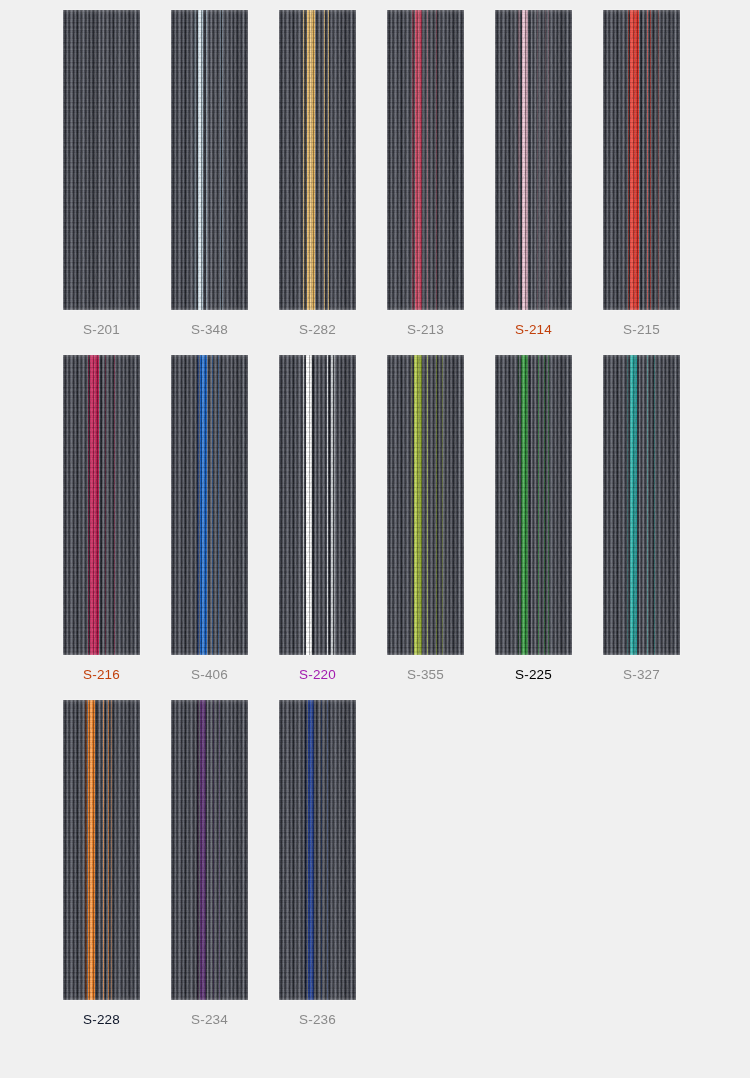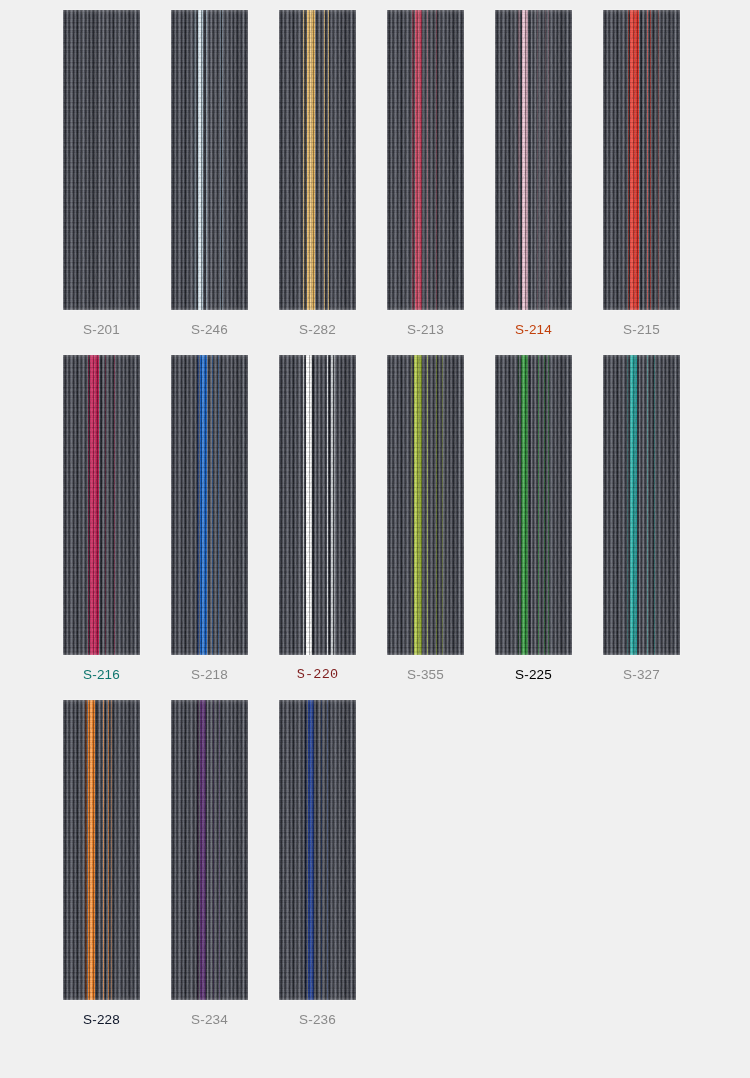--- a/index.html
+++ b/index.html
@@ -183,21 +183,21 @@
             <div class="stripe" style="left: 46%; width: 1.3%; background: rgb(159, 179, 194); opacity: 0.75;"></div>
             <div class="stripe" style="left: 63%; width: 1.2%; background: rgb(126, 147, 164); opacity: 0.6;"></div>
             <div class="stripe" style="left: 66.5%; width: 1%; background: rgb(142, 162, 178); opacity: 0.55;"></div>
           </div>
           <div class="warp"></div>
           <div class="weft"></div>
           <div class="fleck"></div>
           <div class="overlay"></div>
           <div class="edges"></div>
         </div>
-        <div class="tile-label" style="color: rgb(138, 138, 138);">S-246</div>
+        <div class="tile-label" style="color: rgb(138, 138, 138);">S-348</div>
       </div>
       <div class="swatch-cell">
         <div class="tile" style="background: rgb(71, 74, 85); width: 77px; height: 300px;">
           <div class="tonal"></div>
           <div class="stripes">
             <div class="stripe" style="left: 31%; width: 1.5%; background: rgb(202, 162, 90); opacity: 0.85;"></div>
             <div class="stripe" style="left: 34%; width: 1.4%; background: rgb(107, 90, 51); opacity: 0.85;"></div>
             <div class="stripe" style="left: 36.5%; width: 10%; background: rgb(232, 185, 99); opacity: 0.97;"></div>
             <div class="stripe" style="left: 39%; width: 3.2%; background: rgb(243, 209, 142); opacity: 0.9;"></div>
             <div class="stripe" style="left: 47.5%; width: 1.6%; background: rgb(42, 45, 54); opacity: 0.9;"></div>
@@ -285,61 +285,61 @@
             <div class="stripe" style="left: 48.5%; width: 1.8%; background: rgb(42, 45, 54); opacity: 0.9;"></div>
             <div class="stripe" style="left: 55%; width: 1.3%; background: rgb(156, 42, 80); opacity: 0.6;"></div>
             <div class="stripe" style="left: 66%; width: 1.2%; background: rgb(142, 35, 72); opacity: 0.55;"></div>
           </div>
           <div class="warp"></div>
           <div class="weft"></div>
           <div class="fleck"></div>
           <div class="overlay"></div>
           <div class="edges"></div>
         </div>
-        <div class="tile-label" style="color: #0f766e;">S-216</div>
+        <div class="tile-label" style="color: #c2410c;">S-216</div>
       </div>
       <div class="swatch-cell">
         <div class="tile" style="background: rgb(71, 74, 85); width: 77px; height: 300px;">
           <div class="tonal"></div>
           <div class="stripes">
             <div class="stripe" style="left: 34%; width: 2.2%; background: rgb(19, 48, 110); opacity: 0.85;"></div>
             <div class="stripe" style="left: 37.5%; width: 9%; background: rgb(22, 101, 205); opacity: 0.95;"></div>
             <div class="stripe" style="left: 40%; width: 2.6%; background: rgb(63, 138, 230); opacity: 0.9;"></div>
             <div class="stripe" style="left: 47.5%; width: 1.6%; background: rgb(42, 45, 54); opacity: 0.85;"></div>
             <div class="stripe" style="left: 53%; width: 1.4%; background: rgb(42, 108, 194); opacity: 0.6;"></div>
             <div class="stripe" style="left: 61%; width: 1.2%; background: rgb(36, 94, 168); opacity: 0.5;"></div>
           </div>
           <div class="warp"></div>
           <div class="weft"></div>
           <div class="fleck"></div>
           <div class="overlay"></div>
           <div class="edges"></div>
         </div>
-        <div class="tile-label" style="color: rgb(138, 138, 138);">S-218</div>
+        <div class="tile-label" style="color: rgb(138, 138, 138);">S-406</div>
       </div>
       <div class="swatch-cell">
         <div class="tile" style="background: rgb(71, 74, 85); width: 77px; height: 300px;">
           <div class="tonal"></div>
           <div class="stripes">
             <div class="stripe" style="left: 31%; width: 1.4%; background: rgb(207, 210, 212); opacity: 0.7;"></div>
             <div class="stripe" style="left: 35%; width: 7.5%; background: rgb(251, 251, 251); opacity: 0.98;"></div>
             <div class="stripe" style="left: 37%; width: 3%; background: rgb(255, 255, 255); opacity: 1;"></div>
             <div class="stripe" style="left: 43.5%; width: 1.6%; background: rgb(35, 38, 46); opacity: 0.9;"></div>
             <div class="stripe" style="left: 62%; width: 1.6%; background: rgb(232, 234, 236); opacity: 0.85;"></div>
             <div class="stripe" style="left: 65%; width: 1.3%; background: rgb(42, 45, 54); opacity: 0.85;"></div>
             <div class="stripe" style="left: 68%; width: 1.6%; background: rgb(223, 226, 228); opacity: 0.8;"></div>
             <div class="stripe" style="left: 71.5%; width: 1%; background: rgb(191, 195, 198); opacity: 0.6;"></div>
           </div>
           <div class="warp"></div>
           <div class="weft"></div>
           <div class="fleck"></div>
           <div class="overlay"></div>
           <div class="edges"></div>
         </div>
-        <div class="tile-label" style="color: #7f1d1d; font-family: Liberation Mono, monospace;">S-220</div>
+        <div class="tile-label" style="color: #a21caf;">S-220</div>
       </div>
       <div class="swatch-cell">
         <div class="tile" style="background: rgb(71, 74, 85); width: 77px; height: 300px;">
           <div class="tonal"></div>
           <div class="stripes">
             <div class="stripe" style="left: 31%; width: 1.8%; background: rgb(76, 84, 32); opacity: 0.8;"></div>
             <div class="stripe" style="left: 34.5%; width: 10.5%; background: rgb(155, 180, 51); opacity: 0.95;"></div>
             <div class="stripe" style="left: 37%; width: 3%; background: rgb(184, 205, 78); opacity: 0.9;"></div>
             <div class="stripe" style="left: 46.5%; width: 1.8%; background: rgb(39, 42, 50); opacity: 0.9;"></div>
             <div class="stripe" style="left: 52%; width: 1.6%; background: rgb(143, 167, 46); opacity: 0.75;"></div>

